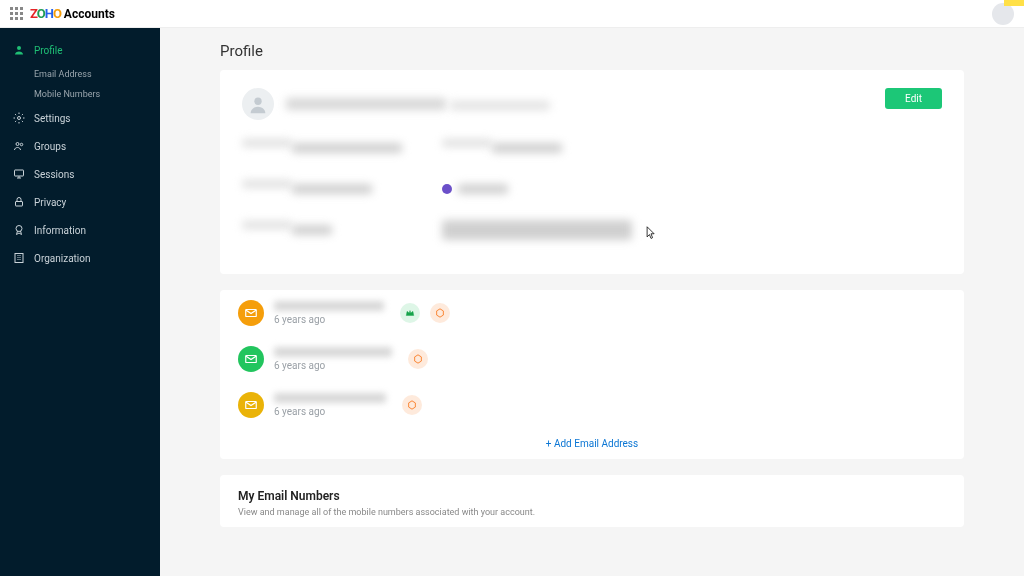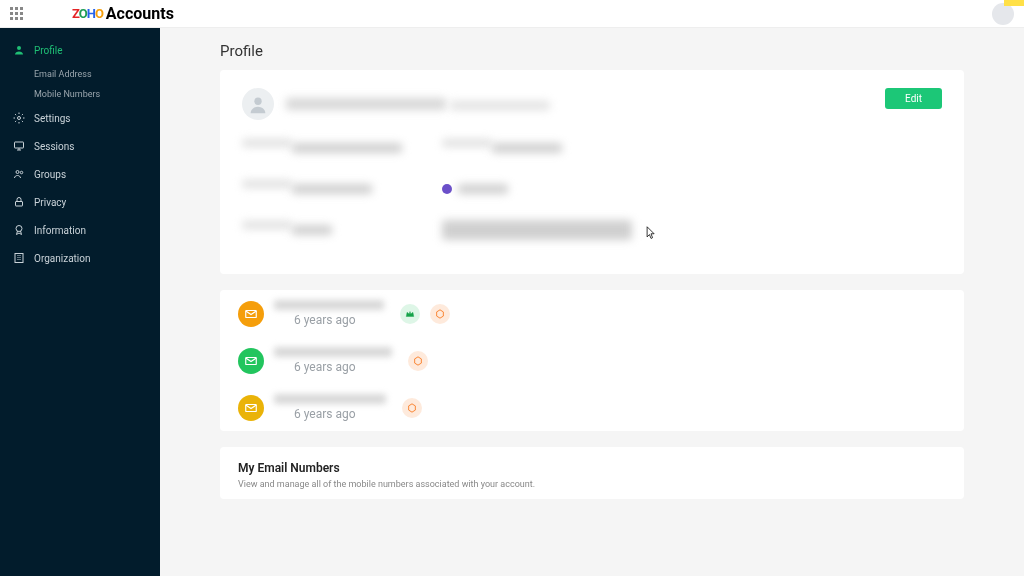--- a/index.html
+++ b/index.html
@@ -1,24 +1,24 @@
 <!DOCTYPE html>
 <html><head>
 <meta charset="utf-8">
 <style>
 * { margin: 0; padding: 0; box-sizing: border-box; font-family: -apple-system, BlinkMacSystemFont, "Segoe UI", Roboto, sans-serif; }
 body { background: #f5f5f5; width: 1024px; height: 576px; overflow: hidden; position: relative; }
 
 .topbar { height: 28px; background: #fff; display: flex; align-items: center; padding: 0 10px; border-bottom: 1px solid #eee; }
 .apps-grid { width: 14px; height: 14px; display: grid; grid-template-columns: repeat(3,1fr); grid-template-rows: repeat(3,1fr); gap: 1px; margin-right: 6px; cursor:pointer; }
 .apps-grid span { background: #888; width:3px; height:3px; }
-.logo-txt { display:flex; align-items:center;margin-left:42px; }
+.logo-txt { display:flex; align-items:center; }
 .logo-z { font-weight:700; font-size:13px; letter-spacing:-1px; }
 .logo-z .z1{color:#e42527;} .logo-z .z2{color:#1f9d55;} .logo-z .z3{color:#2563eb;} .logo-z .z4{color:#f59e0b;}
-.logo-accounts { font-size:16px; font-weight:700; color:#000; margin-left:3px; }
+.logo-accounts { font-size:12px; font-weight:700; color:#000; margin-left:3px; }
 .topbar-spacer{flex:1;}
 .avatar-top{ width:22px;height:22px;border-radius:50%;background:#e5e7eb; }
 
 .layout { display:flex; height: calc(100% - 28px); }
 
 .sidebar { width:160px; background:#021c2c; color:#c9d2d8; padding-top:8px; overflow-y:auto; }
 .side-item { display:flex; align-items:center; padding:7px 12px; font-size:10px; cursor:pointer; }
 .side-item .icn { width:14px; height:14px; margin-right:8px; display:flex;align-items:center;justify-content:center; }
 .side-item.active { color:#1fbf75; }
 .sub-item { padding:5px 12px 5px 34px; font-size:9px; color:#9aa5ad; cursor:pointer; display:flex;align-items:center; }
@@ -51,21 +51,21 @@
 .section-desc { font-size:9px; color:#888; }
 
 .email-row { display:flex; align-items:center; padding:10px 18px; }
 .mail-badge{ width:26px;height:26px;border-radius:50%;display:flex;align-items:center;justify-content:center;margin-right:10px; }
 .mail-badge.orange{background:#f59e0b;}
 .mail-badge.green{background:#22c55e;}
 .mail-badge.yellow{background:#eab308;}
 .mail-badge svg{stroke:#fff;fill:none;}
 .email-info{ display:flex; flex-direction:column; margin-right:16px; }
 .email-blur{ width:110px;height:10px;background:#d8d8d8;filter:blur(3px);border-radius:2px;margin-bottom:3px;}
-.email-time{ font-size:12px;color:#9aa0a6;margin-left:20px;}
+.email-time{ font-size:10px;color:#9aa0a6;}
 .row-icons{display:flex;gap:10px;}
 .chip-icon{ width:20px;height:20px;border-radius:50%;display:flex;align-items:center;justify-content:center; }
 .chip-icon.teal{background:rgba(34,197,94,.15);}
 .chip-icon.teal svg{stroke:#16a34a;fill:#16a34a;}
 .chip-icon.orange{background:rgba(249,115,22,.15);}
 .chip-icon.orange svg{fill:none;stroke:#f97316;}
 
 .add-link{ text-align:center; padding:10px; font-size:10px; color:#0b76d4; cursor:pointer; }
 .add-link::before{content:"+ "; }
 
@@ -123,35 +123,35 @@
           <svg width="12" height="12" viewBox="0 0 24 24" fill="none" stroke="currentColor" stroke-width="2">
             <circle cx="12" cy="12" r="3"></circle>
             <path d="M12 1v3m0 16v3M4.2 4.2l2.1 2.1m11.4 11.4l2.1 2.1M1 12h3m16 0h3M4.2 19.8l2.1-2.1m11.4-11.4l2.1-2.1"></path>
           </svg>
         </span>
       <span>Settings</span>
     </div>
     <div class="side-item">
       <span class="icn">
           <svg width="12" height="12" viewBox="0 0 24 24" fill="none" stroke="currentColor" stroke-width="2">
-            <rect x="3" y="4" width="18" height="12" rx="1"></rect>
-            <path d="M8 20h8m-4-4v4"></path>
-          </svg>
-        </span>
-      <span>Sessions</span>
-    </div>
-    <div class="side-item">
-      <span class="icn">
-          <svg width="12" height="12" viewBox="0 0 24 24" fill="none" stroke="currentColor" stroke-width="2">
             <circle cx="9" cy="8" r="3"></circle>
             <circle cx="17" cy="9" r="2.5"></circle>
             <path d="M3 20c0-3 3-5 6-5s6 2 6 5"></path>
           </svg>
         </span>
       <span>Groups</span>
+    </div>
+    <div class="side-item">
+      <span class="icn">
+          <svg width="12" height="12" viewBox="0 0 24 24" fill="none" stroke="currentColor" stroke-width="2">
+            <rect x="3" y="4" width="18" height="12" rx="1"></rect>
+            <path d="M8 20h8m-4-4v4"></path>
+          </svg>
+        </span>
+      <span>Sessions</span>
     </div>
     <div class="side-item">
       <span class="icn">
           <svg width="12" height="12" viewBox="0 0 24 24" fill="none" stroke="currentColor" stroke-width="2">
             <rect x="5" y="11" width="14" height="9" rx="1"></rect>
             <path d="M8 11V7a4 4 0 018 0v4"></path>
           </svg>
         </span>
       <span>Privacy</span>
     </div>
@@ -265,20 +265,21 @@
         </div>
         <div class="row-icons">
           <span class="chip-icon orange">
               <svg width="10" height="10" viewBox="0 0 24 24" stroke-width="2">
                 <path d="M12 2l8 5v10l-8 5-8-5V7z"></path>
               </svg>
             </span>
         </div>
       </div>
 
+      <div class="add-link">Add Email Address</div>
     </div>
 
     <div class="card">
       <div class="section-head" style="border-bottom:none">
         <div class="section-title">My Email Numbers</div>
         <div class="section-desc">View and manage all of the mobile numbers associated with your account.</div>
       </div>
     </div>
   </div>
 </div>

